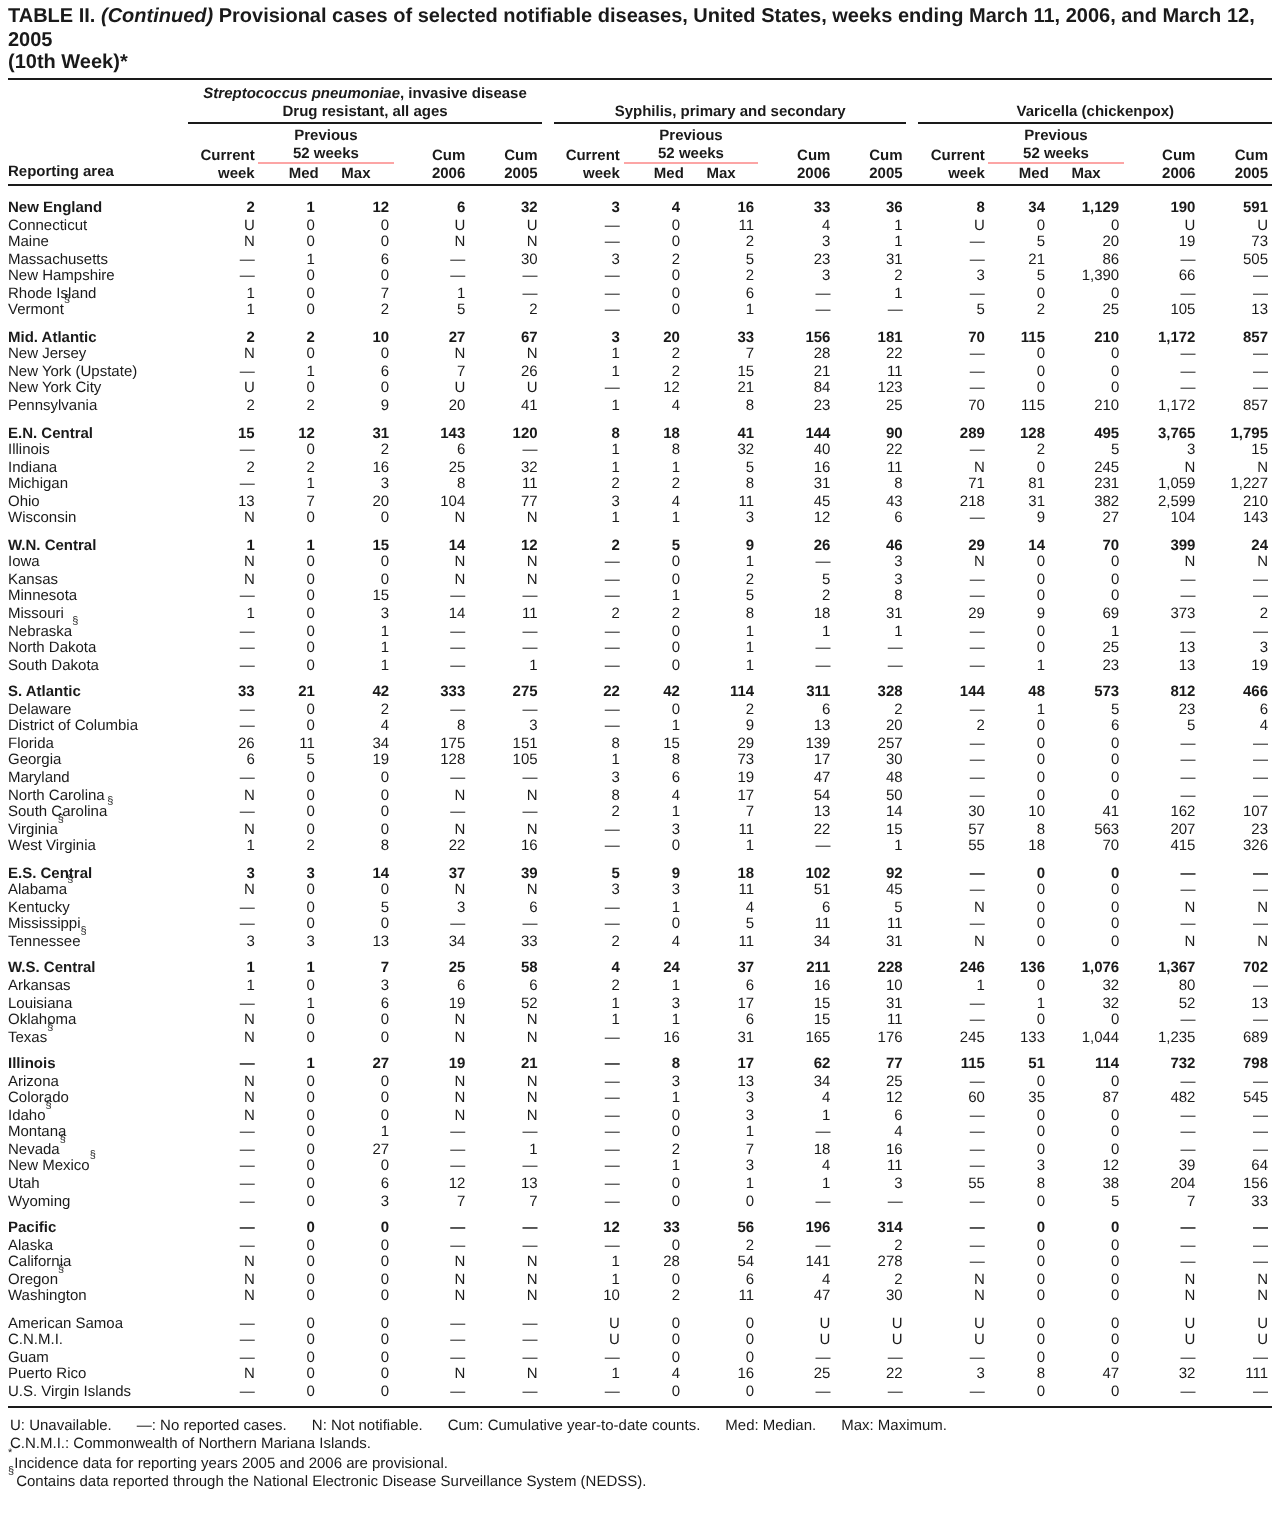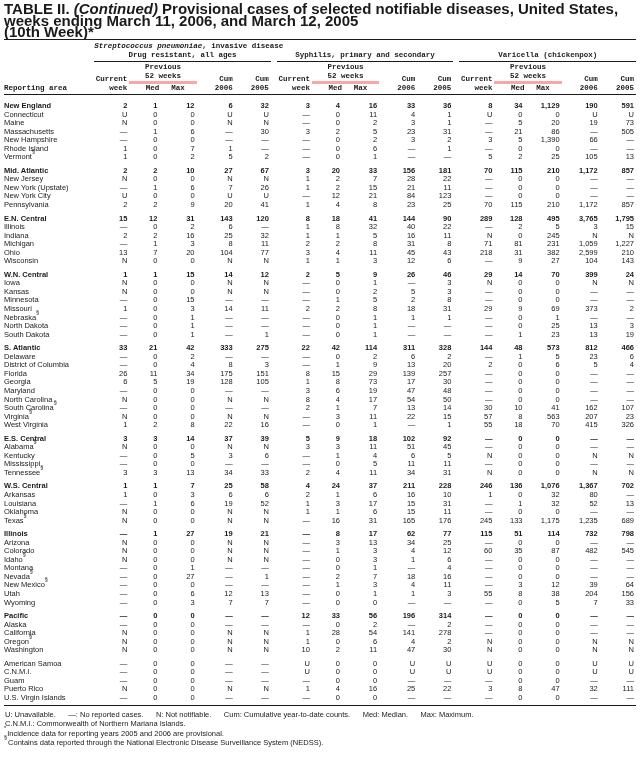--- a/index.html
+++ b/index.html
@@ -4,39 +4,39 @@
 <style>
   html,body { margin:0; padding:0; background:#ffffff; }
   body {
     width:640px; height:760px; overflow:hidden;
     color:#1a1a1a;
     font-family:"Liberation Sans", sans-serif;
     -webkit-font-smoothing:antialiased;
   }
   .page { padding:3px 4px 0 4px; }
 
-  .title { font-size:15px; font-weight:bold; line-height:11.5px; letter-spacing:0; }
+  .title { font-size:10px; font-weight:bold; line-height:11.5px; letter-spacing:0; }
   .title .cont { font-style:italic; }
   .title-rule { border-bottom:1.6px solid #1a1a1a; margin-top:1px; }
 
   table { border-collapse:collapse; table-layout:fixed; width:632px; margin-top:2px; }
   th, td { padding:0; font-size:7.5px; line-height:8.5px; vertical-align:bottom; white-space:nowrap; }
-  th { font-weight:bold;font-family:Liberation Mono, monospace; }
+  th { font-weight:bold; }
 
   
   .grp { border-bottom:1px solid #1a1a1a; padding-bottom:1px; }
   .gt-top, .gt-bottom { text-align:center; line-height:9px; }
   .gt-top i { font-style:italic; }
   tr.colhdr th { border-bottom:1.6px solid #1a1a1a; padding-bottom:1px; padding-top:1px; }
   th.ra { text-align:left; }
   .num { text-align:right; padding-right:2px; }
   th.num div { line-height:9px; }
   .prev { vertical-align:bottom; }
   .pl, .p52 { text-align:center; line-height:9px; }
-  .p52 { border-bottom:3px solid #fca5a5; }
+  .p52 { border-bottom:1px solid #fca5a5; }
   .mm { display:flex; line-height:9px; }
   .mm .med { width:30px; text-align:right; padding-right:2px; }
   .mm .max { flex:1; text-align:center; padding-right:2px; }
 
   
   tbody td { line-height:8.55px; }
   tbody tr:first-child td { padding-top:2.5px; }
   tbody tr.bold td { font-weight:bold; }
   td.name { text-align:left; overflow:visible; }
   tr.spacer td { height:5px; line-height:5px; }
@@ -1097,21 +1097,21 @@
           <td class="num">N</td>
           <td class="gap"></td>
           <td class="num">—</td>
           <td class="num">16</td>
           <td class="num">31</td>
           <td class="num">165</td>
           <td class="num">176</td>
           <td class="gap"></td>
           <td class="num">245</td>
           <td class="num">133</td>
-          <td class="num">1,175</td>
+          <td class="num">1,044</td>
           <td class="num">1,235</td>
           <td class="num">689</td>
         </tr>
         <tr class="spacer">
           <td class="sp" colspan="18"></td>
         </tr>
         <tr class="bold">
           <td class="name">Illinois</td>
           <td class="num">—</td>
           <td class="num">1</td>

